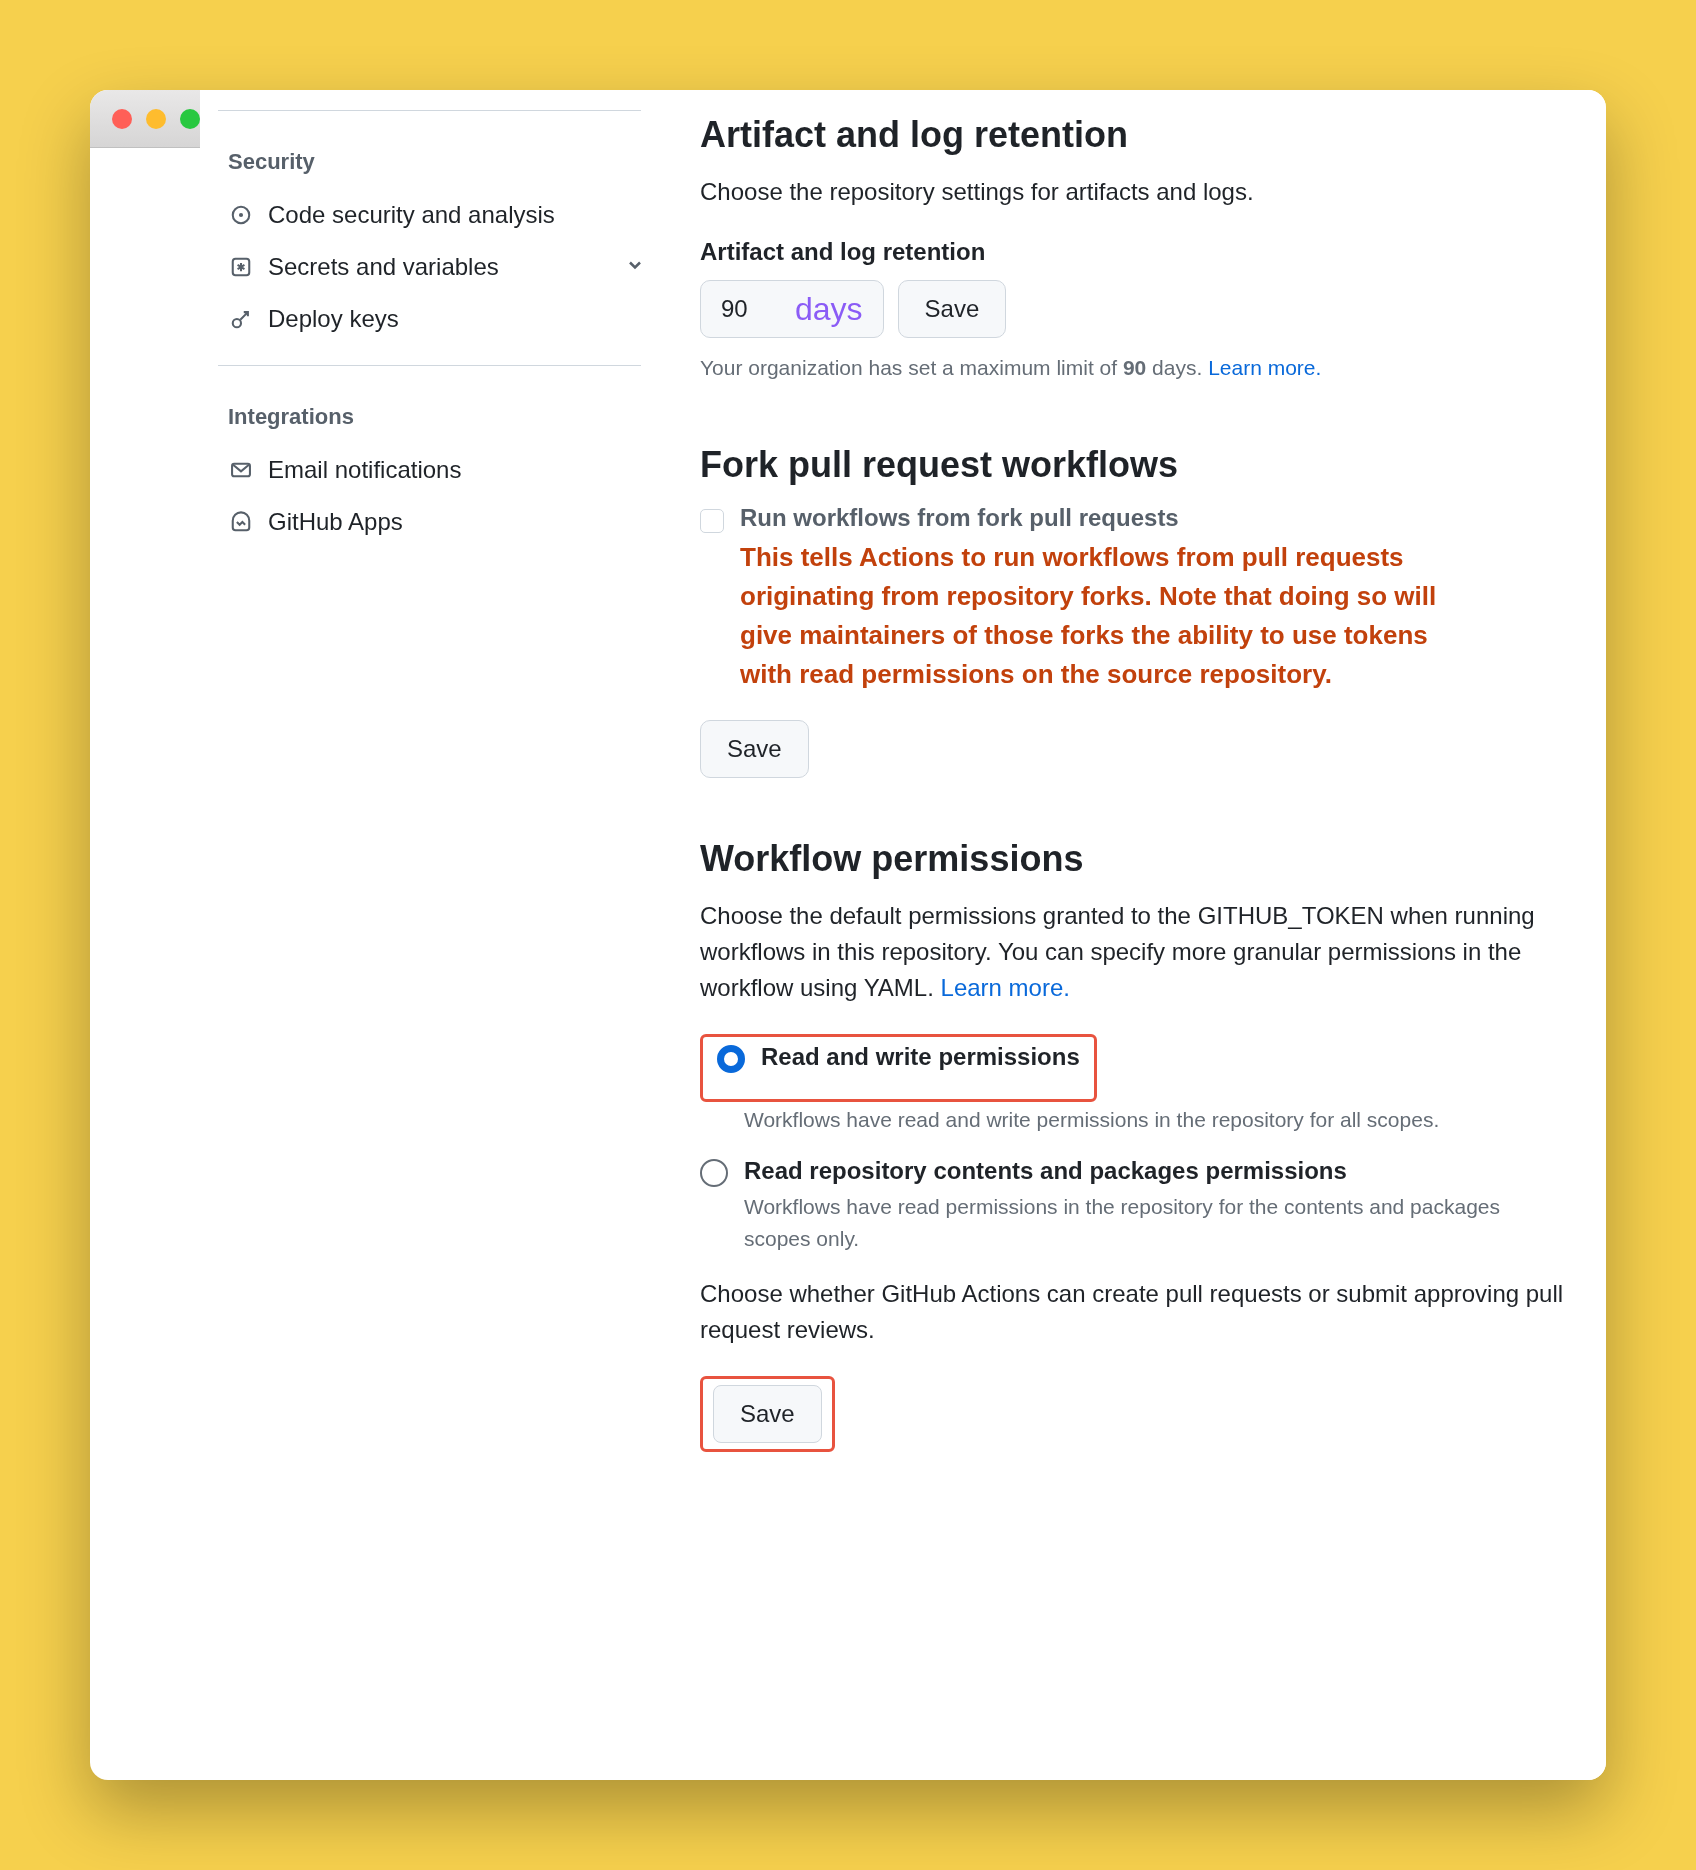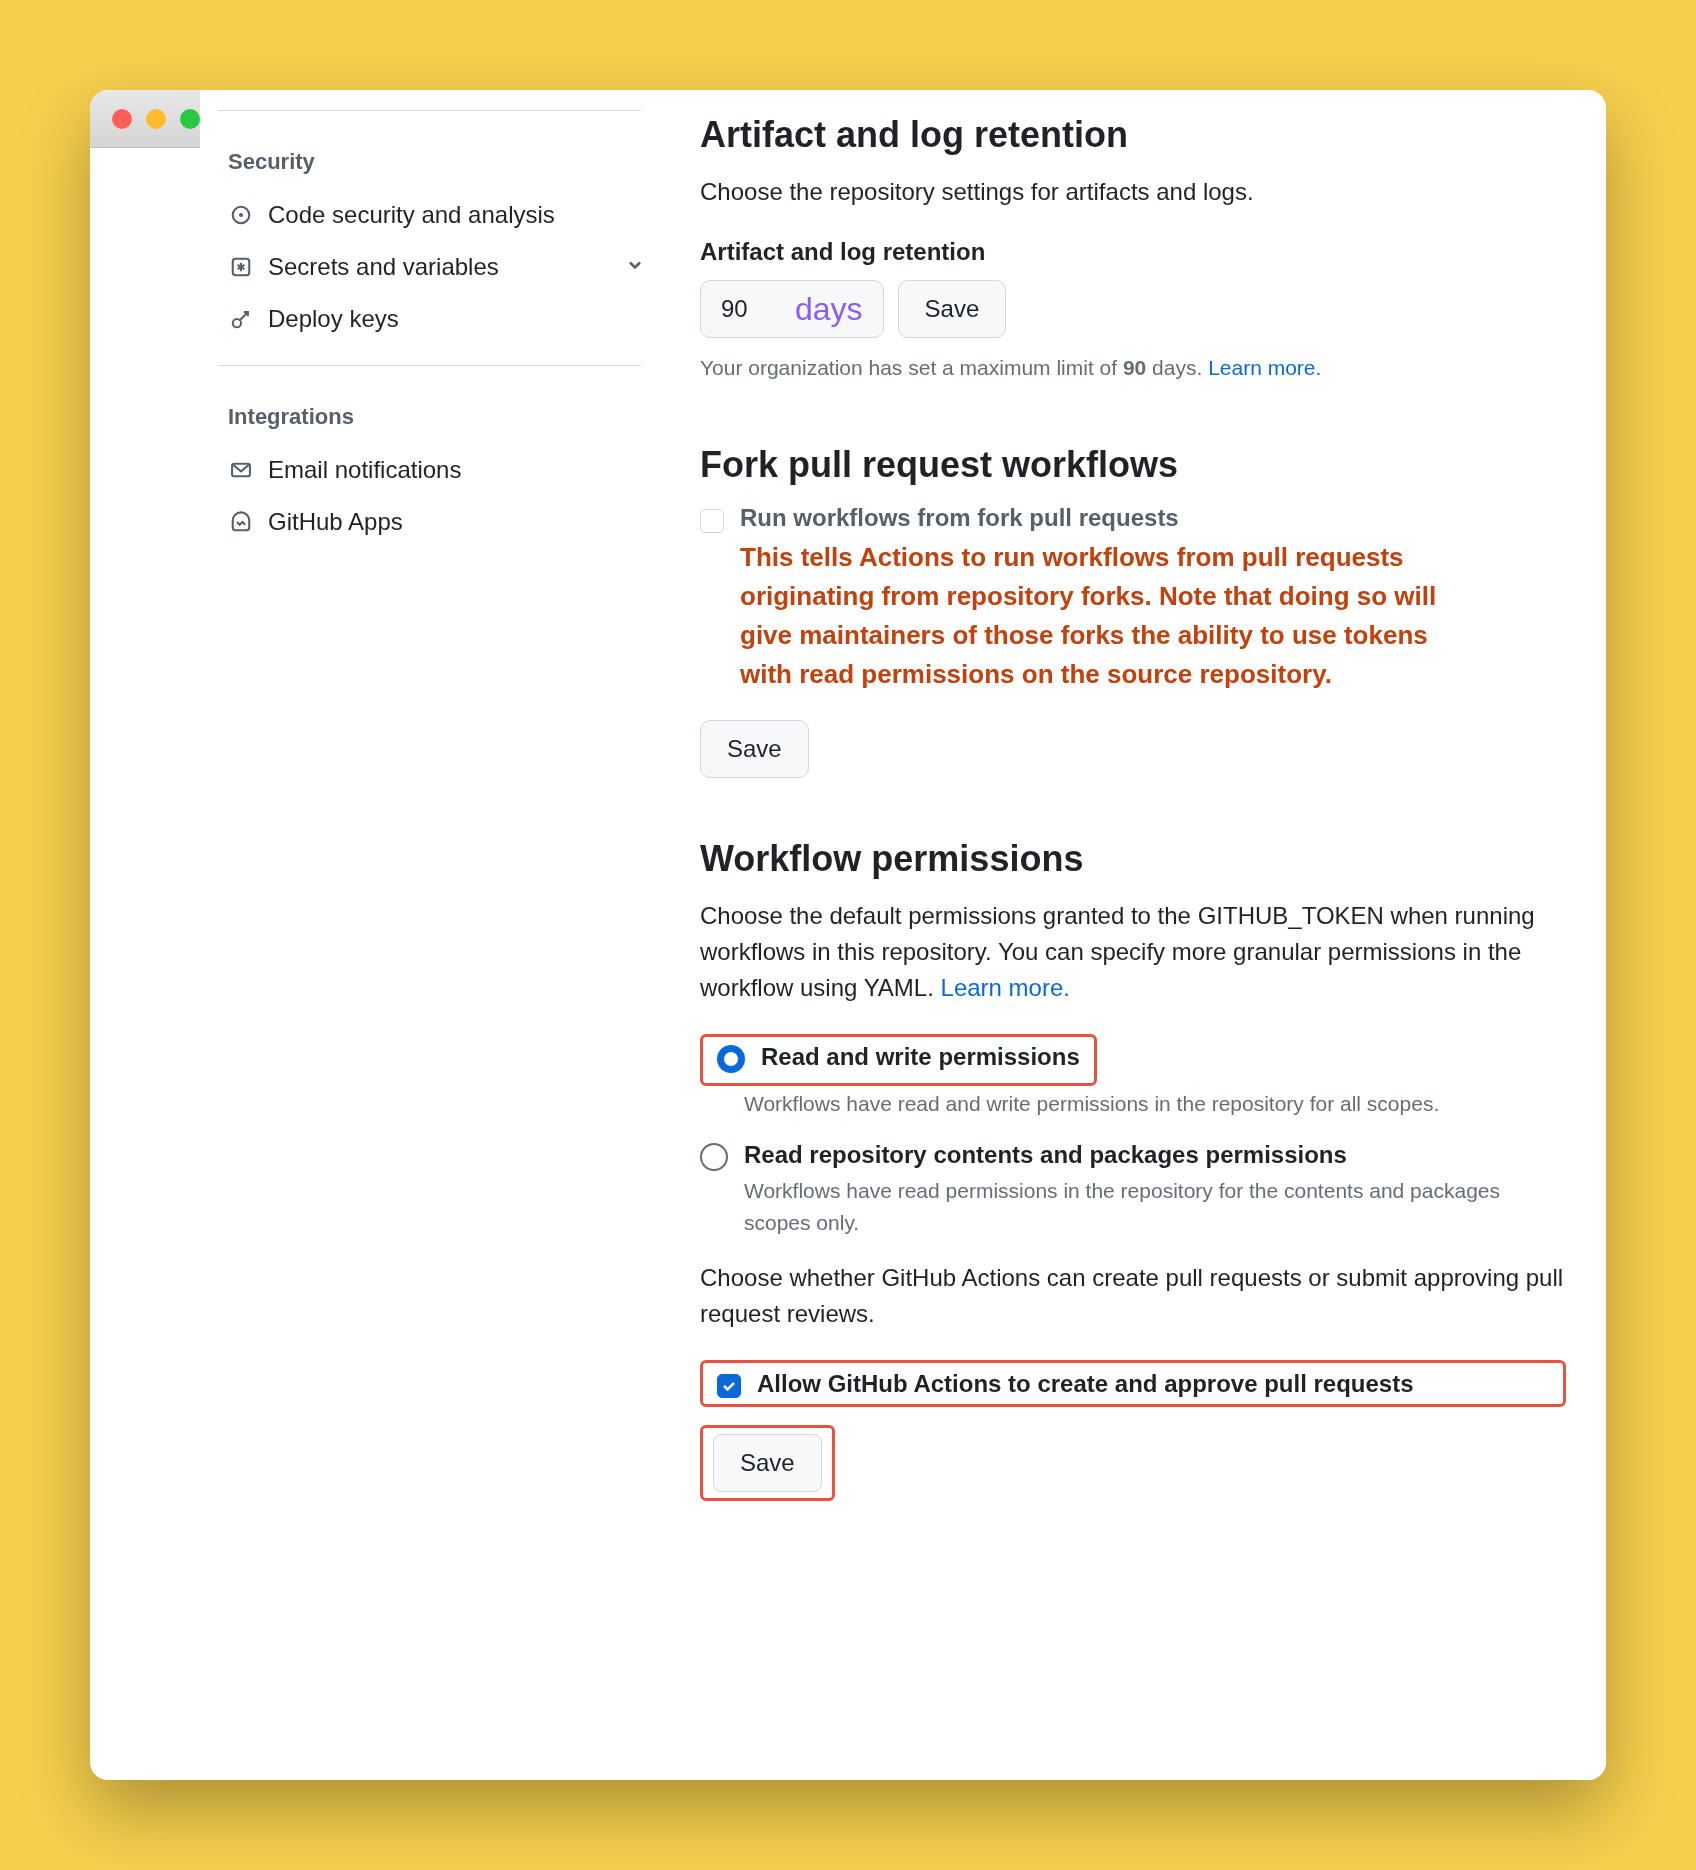--- a/index.html
+++ b/index.html
@@ -202,21 +202,21 @@
         <button class="btn">Save</button>
       </section>
 
       <section>
         <h2>Workflow permissions</h2>
         <p class="desc">
           <span>Choose the default permissions granted to the GITHUB_TOKEN when running workflows in this repository. You can specify more granular permissions in the workflow using YAML. </span><a href="#">Learn more.</a>
         </p>
 
         <div class="hl-row" style="display:inline-block;margin-bottom:4px">
-          <div class="radio-row" style="margin-bottom:0">
+          <div class="radio-row" style="margin-bottom:16px">
             <div class="radio sel"></div>
             <div class="rt">
               <div class="rttl">Read and write permissions</div>
             </div>
           </div>
         </div>
         <div class="radio-row" style="margin-top:-2px">
           <div style="width:28px;flex-shrink:0"></div>
           <div class="rt">
               <div class="rsub">Workflows have read and write permissions in the repository for all scopes.</div>
@@ -226,32 +226,20 @@
         <div class="radio-row">
           <div class="radio"></div>
           <div class="rt">
             <div class="rttl">Read repository contents and packages permissions</div>
             <div class="rsub">Workflows have read permissions in the repository for the contents and packages scopes only.</div>
           </div>
         </div>
 
         <p class="desc">Choose whether GitHub Actions can create pull requests or submit approving pull request reviews.</p>
 
-        <div class="hl-row">
-          <div class="check-row" style="margin-bottom:0;align-items:center">
-            <div class="chk checked">
-              <svg viewBox="0 0 16 16" width="16" height="16" fill="none" stroke="#fff" stroke-width="2.5">
-                  <path d="M3 8l3.5 3.5L13 5"></path>
-                </svg>
-            </div>
-            <div class="ct">
-              <div class="ttl dark" style="margin-bottom:0">Allow GitHub Actions to create and approve pull requests</div>
-            </div>
-          </div>
-        </div>
 
         <div style="margin-top:18px">
           <span class="hl">
             <button class="btn" style="border-radius:8px">Save</button>
           </span>
         </div>
       </section>
 
     </main>
   </div>

